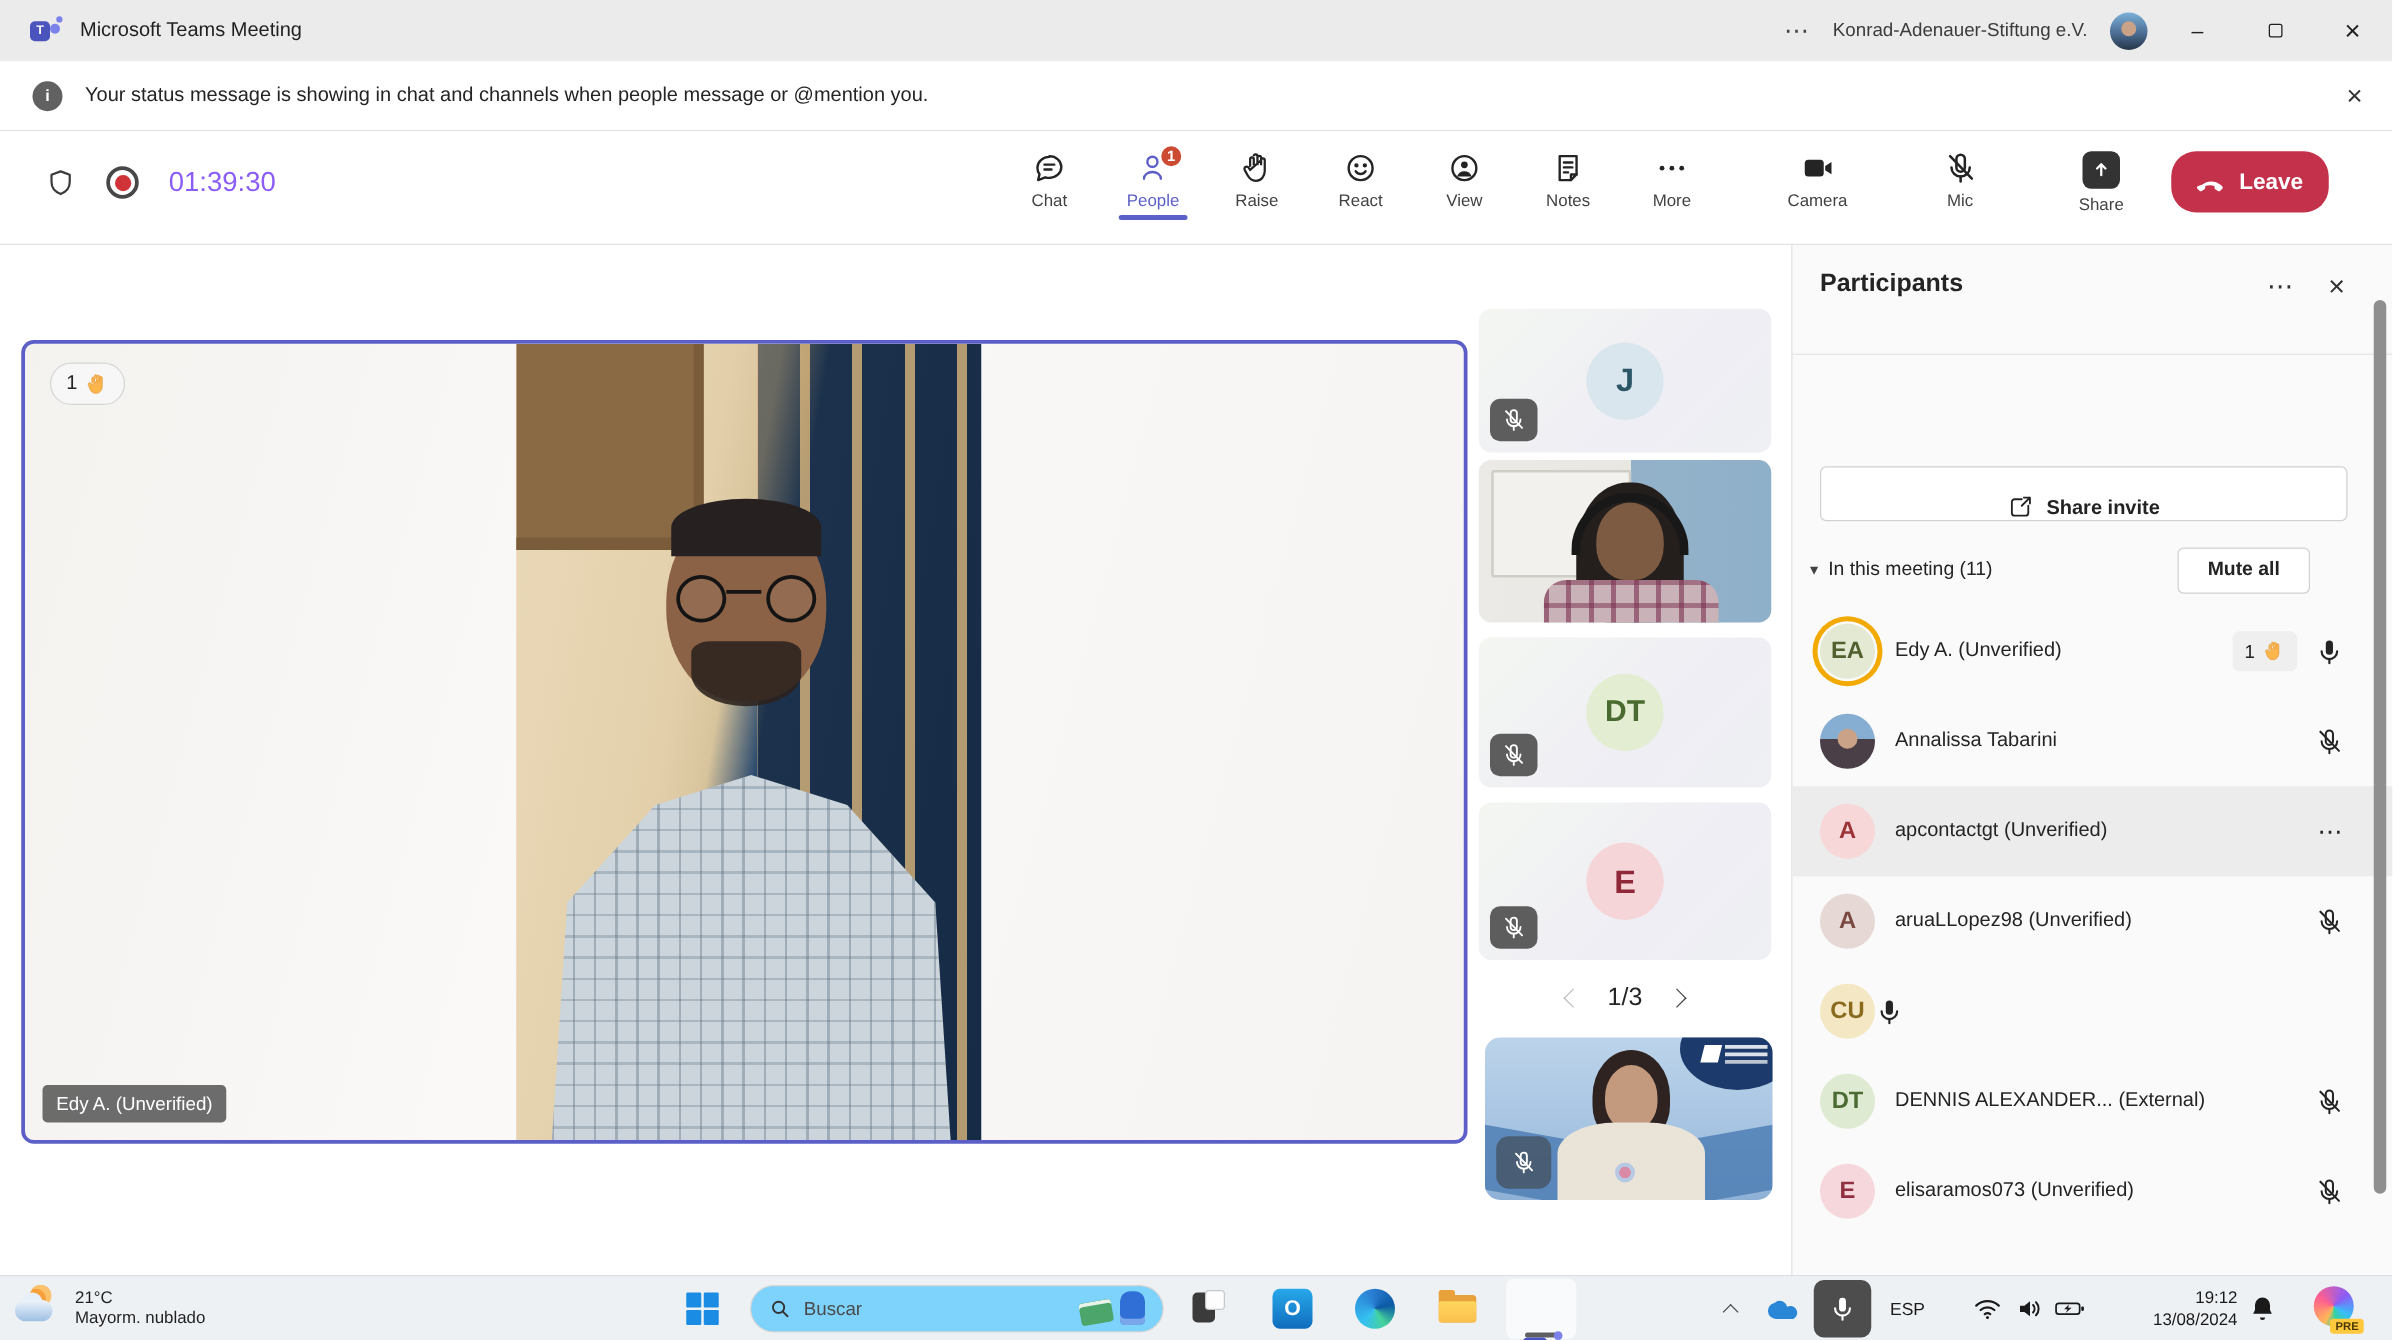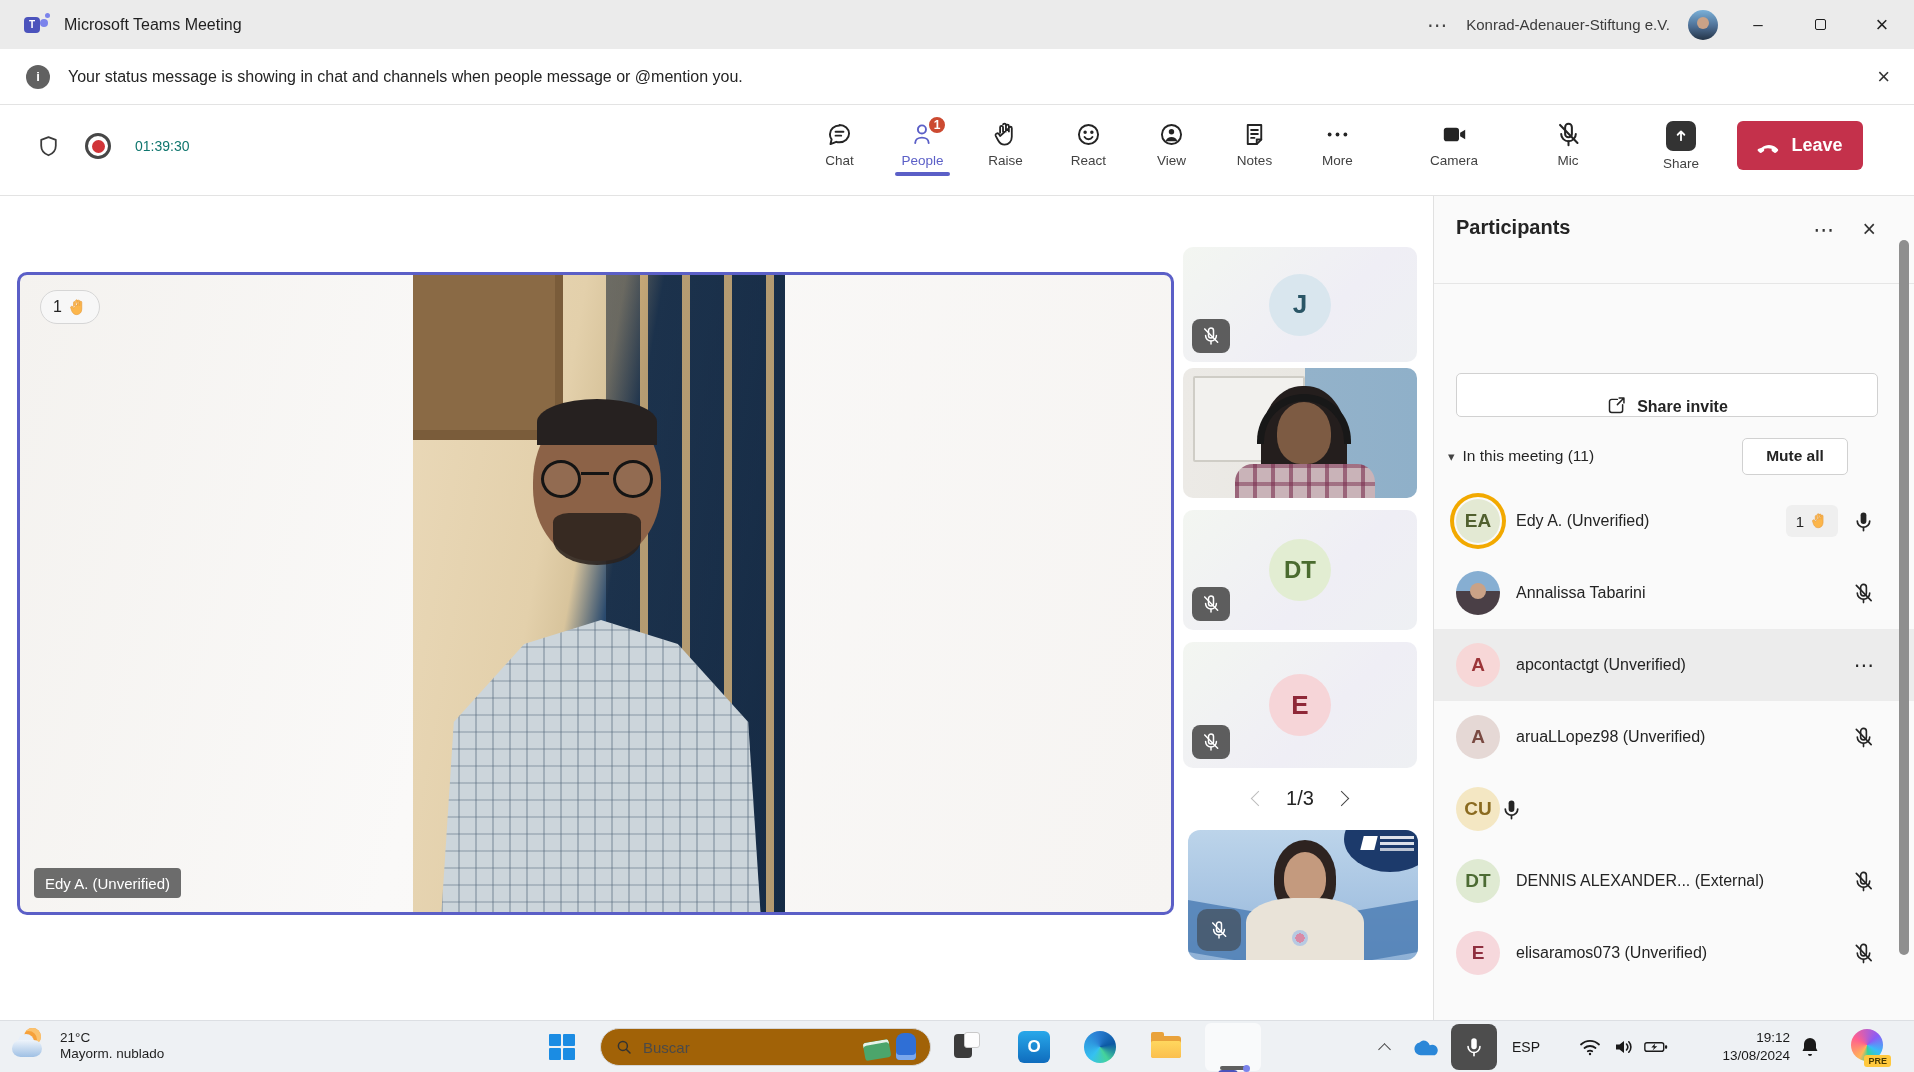--- a/index.html
+++ b/index.html
@@ -24,39 +24,39 @@
   .banner{left:0;top:49px;width:1914px;height:56px;background:#fff;border-bottom:1px solid #e3e3e3;display:flex;align-items:center}
   .info-ic{width:24px;height:24px;border-radius:50%;background:#616161;color:#fff;font-size:13px;font-weight:bold;display:flex;align-items:center;justify-content:center;margin-left:26px}
   .banner-text{font-size:16px;margin-left:18px;color:#242424}
   .banner-close{position:absolute;right:24px;font-size:22px;color:#333;cursor:default}
 
   
   .toolbar{left:0;top:105px;width:1914px;height:91px;background:#fff;border-bottom:1px solid #e3e3e3}
   .rec-wrap{left:36px;top:28px;display:flex;align-items:center;gap:24px}
   .rec-ring{width:26px;height:26px;border:3px solid #474747;border-radius:50%;display:flex;align-items:center;justify-content:center}
   .rec-dot{width:13px;height:13px;border-radius:50%;background:#d13438}
-  .timer{font-size:14px;color:#0f766e}
+  .timer{font-size:22px;color:#8b5cf6}
   .tbtns{left:798px;top:12px;display:flex}
   .tbtn{width:83px;display:flex;flex-direction:column;align-items:center;gap:5px;position:relative;padding-top:4px}
   .tbtn svg{width:27px;height:27px;color:#242424}
   .tlabel{font-size:13.5px;color:#424242}
   .tbtn.active .tlabel{color:#5b5fc7}
   .tbtn.active svg{color:#5b5fc7}
   .tbtn.active::after{content:"";position:absolute;left:14px;right:14px;bottom:-8px;height:4px;border-radius:2px;background:#5b5fc7}
   .badge{position:absolute;top:-2px;left:46px;min-width:20px;height:20px;border-radius:10px;background:#cc4a31;color:#fff;font-size:12px;font-weight:bold;display:flex;align-items:center;justify-content:center;border:2px solid #fff;padding:0 4px}
   .devcol{display:flex;flex-direction:column;align-items:center;gap:5px;position:absolute;top:16px}
   .devcol svg{width:27px;height:27px;color:#242424}
   .chev{display:inline-block;width:9px;height:9px;border-right:1.8px solid #444;border-bottom:1.8px solid #444}
   .chev.down{transform:rotate(45deg)}
   .chev.up{transform:rotate(-135deg)}
   .chev.right{transform:rotate(-45deg)}
   .chev.left{transform:rotate(135deg)}
   .share-sq{width:30px;height:30px;background:#333;border-radius:7px;display:flex;align-items:center;justify-content:center}
   .share-sq svg{width:20px;height:20px}
-  .leave-btn{position:absolute;left:1737px;top:16px;width:126px;height:49px;background:#c4314b;border-radius:6px;color:#fff;display:flex;align-items:center;justify-content:center;gap:10px;font-size:18px;font-weight:bold}
+  .leave-btn{position:absolute;left:1737px;top:16px;width:126px;height:49px;background:#c4314b;border-radius:20px;color:#fff;display:flex;align-items:center;justify-content:center;gap:10px;font-size:18px;font-weight:bold}
   .leave-btn svg{width:24px;height:24px}
 
   
   .stage{left:0;top:196px;width:1433px;height:824px;background:#fff}
   .main-tile{left:17px;top:76px;width:1157px;height:643px;border:3px solid #5b5fc7;border-radius:10px;background:linear-gradient(105deg,#f4f2ef 0%,#faf9f8 40%,#f6f4f2 100%);overflow:hidden}
   .hand-pill{left:20px;top:15px;height:34px;padding:0 12px;background:#f7f7f7;border:1px solid #d6d6d6;border-radius:17px;display:flex;align-items:center;gap:6px;font-size:16px;z-index:5}
   .hand-pill svg{width:19px;height:19px}
   .name-tag{left:14px;bottom:14px;height:30px;padding:0 11px;background:rgba(97,97,97,.93);border-radius:4px;color:#fff;font-size:15px;display:flex;align-items:center;z-index:5}
   
   .vstrip{left:393px;top:0;width:372px;height:100%;background:linear-gradient(100deg,#ead9b9 0%,#e3d0ab 36%,#d8c49c 44%,#2a4a6e 52%,#1c3a5e 100%);overflow:hidden}
@@ -141,21 +141,21 @@
   .taskbar{left:0;top:1020px;width:1914px;height:52px;background:#eef1f4;border-top:1px solid #dcdfe3}
   .weather{left:10px;top:5px;display:flex;align-items:center;gap:12px}
   .wicon{position:relative;width:38px;height:38px}
   .wicon .moon{position:absolute;left:14px;top:2px;width:17px;height:17px;border-radius:50%;background:#f6a13b;box-shadow:-4px 3px 0 0 #fbc26e inset}
   .wicon .cl1{position:absolute;left:2px;top:14px;width:30px;height:17px;border-radius:10px;background:linear-gradient(180deg,#eef4fb,#9fc0e4)}
   .wicon .cl2{position:absolute;left:8px;top:8px;width:16px;height:16px;border-radius:50%;background:#e7eff9}
   .wtemp{font-size:13.5px;color:#1f1f1f}
   .wdesc{font-size:13.5px;color:#1f1f1f;margin-top:1px}
   .startic{left:549px;top:13px;width:26px;height:26px;display:grid;grid-template-columns:12px 12px;grid-template-rows:12px 12px;gap:2px}
   .startic i{background:#1b8ce3;border-radius:1px}
-  .tsearch{left:600px;top:7px;width:331px;height:38px;background:#a16207;border:1px solid #d5d5d5;border-radius:19px;display:flex;align-items:center;padding:0 6px 0 14px}
+  .tsearch{left:600px;top:7px;width:331px;height:38px;background:#7dd3fc;border:1px solid #d5d5d5;border-radius:19px;display:flex;align-items:center;padding:0 6px 0 14px}
   .tsearch svg{width:18px;height:18px;color:#333}
   .tsearch input{border:none;outline:none;flex:1;font-size:15px;font-family:inherit;margin-left:10px;background:transparent;color:#242424}
   .tsearch input::placeholder{color:#4a4a4a}
   .sgraphic{position:relative;width:64px;height:32px;flex:none}
   .sgraphic .book{position:absolute;left:4px;top:10px;width:26px;height:18px;background:#4ca56b;border-radius:3px;transform:rotate(-10deg);box-shadow:inset 0 3px 0 #e8f2e9}
   .sgraphic .pack{position:absolute;right:8px;top:2px;width:20px;height:27px;background:#2f6fd6;border-radius:8px 8px 4px 4px;box-shadow:inset 0 -5px 0 #7aa7ec}
   .tico{top:10px;width:32px;height:32px}
   .taskview .b1{position:absolute;left:2px;top:3px;width:18px;height:24px;background:#3b3b3b;border-radius:4px}
   .taskview .b2{position:absolute;left:12px;top:1px;width:16px;height:16px;background:#fdfdfd;border:1px solid #c9c9c9;border-radius:3px}
   .outlook{background:linear-gradient(180deg,#28a8ea,#0f6cbd);border-radius:6px;color:#fff;font-weight:bold;font-size:17px;display:flex;align-items:center;justify-content:center}

